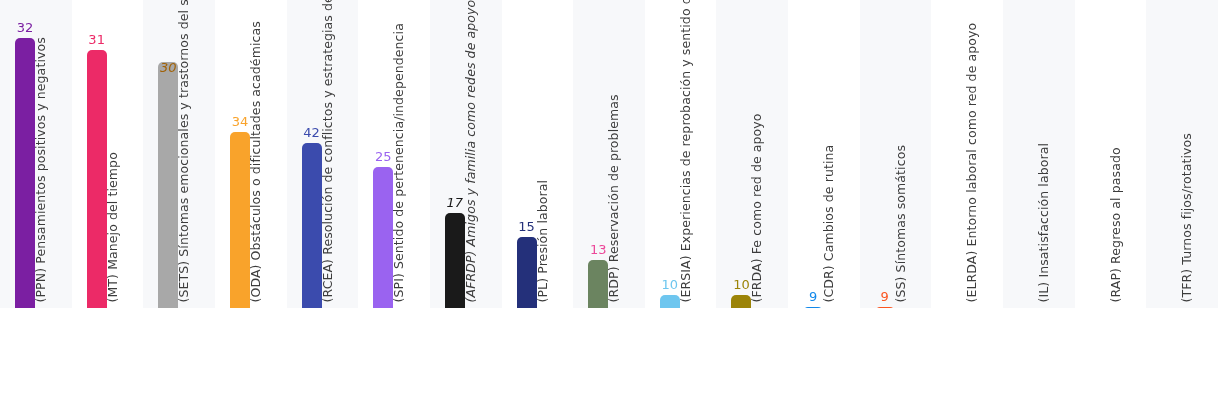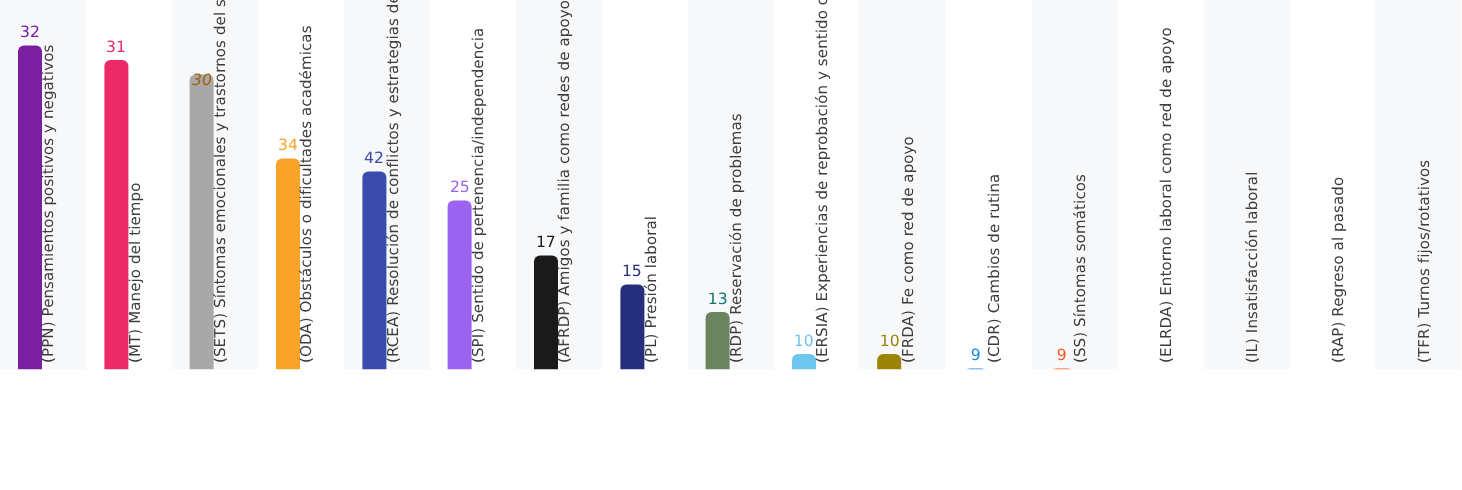--- a/index.html
+++ b/index.html
@@ -115,33 +115,33 @@
       <div class="cat" style="left: 286.588px; width: 71.6471px;">
         <div class="bar" title="(RCEA) Resolución de conflictos y estrategias de afrontamiento: 23" style="left: 15px; width: 20px; top: 143.36px; height: 264.64px; background: rgb(59, 75, 173);"></div>
         <div class="value" style="left: 5px; width: 40px; top: 126.36px; color: rgb(59, 75, 173);">42</div>
         <div class="catlabel" style="left: 47px;">(RCEA) Resolución de conflictos y estrategias de afrontamiento</div>
       </div>
       <div class="cat" style="left: 358.235px; width: 71.6471px;">
         <div class="bar" title="(SPI) Sentido de pertenencia/independencia: 21" style="left: 15px; width: 20px; top: 166.72px; height: 241.28px; background: rgb(154, 99, 240);"></div>
         <div class="value" style="left: 5px; width: 40px; top: 149.72px; color: rgb(154, 99, 240);">25</div>
         <div class="catlabel" style="left: 47px;">(SPI) Sentido de pertenencia/independencia</div>
       </div>
-      <div class="cat" style="left: 429.882px; width: 71.6471px;">
+      <div class="cat" style="left: 429.882px; width: 71.6471px; font-style: italic;">
         <div class="bar" title="(AFRDP) Amigos y familia como redes de apoyo: 17" style="left: 15px; width: 20px; top: 213.44px; height: 194.56px; background: rgb(26, 26, 26);"></div>
         <div class="value" style="left: 5px; width: 40px; top: 196.44px; color: rgb(26, 26, 26);">17</div>
         <div class="catlabel" style="left: 47px;">(AFRDP) Amigos y familia como redes de apoyo</div>
       </div>
       <div class="cat" style="left: 501.529px; width: 71.6471px; text-decoration: underline;">
         <div class="bar" title="(PL) Presión laboral: 15" style="left: 15px; width: 20px; top: 236.8px; height: 171.2px; background: rgb(36, 48, 122);"></div>
         <div class="value" style="left: 5px; width: 40px; top: 219.8px; color: rgb(36, 48, 122);">15</div>
         <div class="catlabel" style="left: 47px;">(PL) Presión laboral</div>
       </div>
       <div class="cat" style="left: 573.176px; width: 71.6471px;">
         <div class="bar" title="(RDP) Reservación de problemas: 13" style="left: 15px; width: 20px; top: 260.16px; height: 147.84px; background: rgb(107, 132, 96);"></div>
-        <div class="value" style="left: 5px; width: 40px; top: 243.16px; color: #0f766e;">13</div>
+        <div class="value" style="left: 5px; width: 40px; top: 243.16px; color: #ec4899;">13</div>
         <div class="catlabel" style="left: 47px;">(RDP) Reservación de problemas</div>
       </div>
       <div class="cat" style="left: 644.824px; width: 71.6471px;">
         <div class="bar" title="(ERSIA) Experiencias de reprobación y sentido de injusticia académica: 10" style="left: 15px; width: 20px; top: 295.2px; height: 112.8px; background: rgb(110, 198, 239);"></div>
         <div class="value" style="left: 5px; width: 40px; top: 278.2px; color: rgb(110, 198, 239);">10</div>
         <div class="catlabel" style="left: 47px;">(ERSIA) Experiencias de reprobación y sentido de injusticia académica</div>
       </div>
       <div class="cat" style="left: 716.471px; width: 71.6471px;">
         <div class="bar" title="(FRDA) Fe como red de apoyo: 10" style="left: 15px; width: 20px; top: 295.2px; height: 112.8px; background: rgb(156, 132, 8);"></div>
         <div class="value" style="left: 5px; width: 40px; top: 278.2px; color: rgb(156, 132, 8);">10</div>

